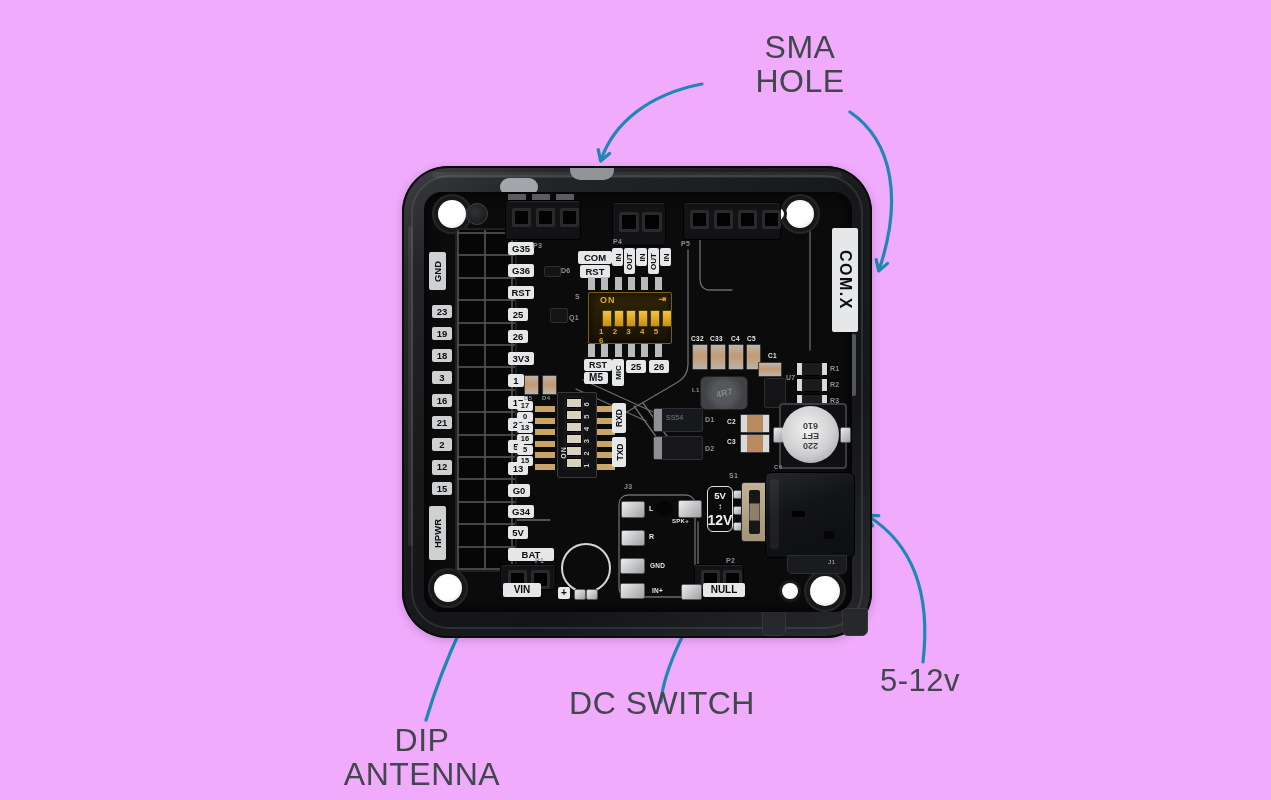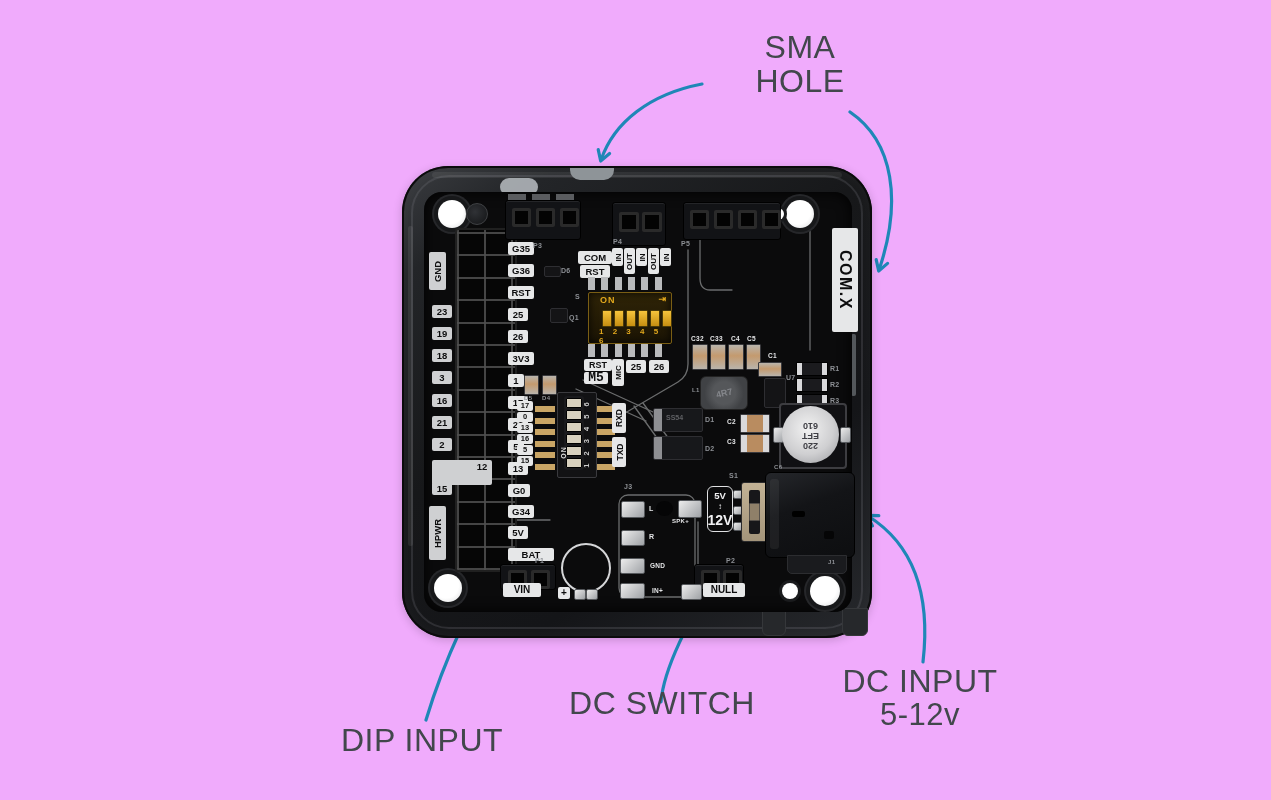--- a/index.html
+++ b/index.html
@@ -61,24 +61,23 @@
       <path d="M426 720 Q462 600 553 474" marker-end="url(#arr)"></path>
       <path d="M661 702 C664 662 697 608 731 546" marker-end="url(#arr)"></path>
       <path d="M923 662 Q935 558 868 516" marker-end="url(#arr)"></path>
     </g>
   </svg>
 
   <div class="note" style="left:688px;top:31px;width:224px;">
     <div>SMA</div>
     <div>HOLE</div>
   </div>
-  <div class="note" style="left:316px;top:724px;width:212px;">DIP INPUT</div>
+  <div class="note" style="left:316px;top:724px;width:212px;">DIP ANTENNA</div>
   <div class="note" style="left:556px;top:687px;width:212px;">DC SWITCH</div>
   <div class="note" style="left:830px;top:665px;width:180px;">
-    <div>DC INPUT</div>
     <div class="l2">5-12v</div>
   </div>
 
   <div class="case">
     <div class="rim"></div>
     <div class="abs" style="left:30px;top:6px;width:410px;height:6px;background:rgba(255,255,255,.07);border-radius:3px;"></div>
     <div class="abs" style="left:168px;top:2px;width:44px;height:12px;background:#8e9498;border-radius:0 0 10px 10px;"></div>
     <div class="abs" style="left:98px;top:12px;width:38px;height:18px;background:#b0b5b9;border-radius:9px;opacity:.9;"></div>
     <div class="abs" style="left:449px;top:118px;width:5px;height:44px;background:#585c60;border-radius:2px;"></div>
     <div class="abs" style="left:449px;top:168px;width:5px;height:62px;background:#53575b;border-radius:2px;"></div>
@@ -121,21 +120,21 @@
     <div class="lbl vlbl" style="left:27px;top:86px;width:17px;height:38px;background:#cfd0d2;">
         <span>GND</span>
       </div>
     <div class="lbl" style="left:30px;top:139px;width:20px;height:13px;background:#cfd0d2;">23</div>
     <div class="lbl" style="left:30px;top:161px;width:20px;height:13px;background:#cfd0d2;">19</div>
     <div class="lbl" style="left:30px;top:183px;width:20px;height:13px;background:#cfd0d2;">18</div>
     <div class="lbl" style="left:30px;top:205px;width:20px;height:13px;background:#cfd0d2;">3</div>
     <div class="lbl" style="left:30px;top:228px;width:20px;height:13px;background:#cfd0d2;">16</div>
     <div class="lbl" style="left:30px;top:250px;width:20px;height:13px;background:#cfd0d2;">21</div>
     <div class="lbl" style="left:30px;top:272px;width:20px;height:13px;background:#cfd0d2;">2</div>
-    <div class="lbl" style="left:30px;top:294px;width:20px;height:25px;background:#cfd0d2;padding-left:40px;">12</div>
+    <div class="lbl" style="left:30px;top:294px;width:20px;height:15px;background:#cfd0d2;">12</div>
     <div class="lbl" style="left:30px;top:316px;width:20px;height:13px;background:#cfd0d2;">15</div>
     <div class="lbl vlbl" style="left:27px;top:340px;width:17px;height:54px;background:#cfd0d2;">
         <span>HPWR</span>
       </div>
 
     <div class="lbl" style="left:106px;top:76px;width:26px;height:13px;">G35</div>
     <div class="lbl" style="left:106px;top:98px;width:26px;height:13px;">G36</div>
     <div class="lbl" style="left:106px;top:120px;width:26px;height:13px;">RST</div>
     <div class="lbl" style="left:106px;top:142px;width:20px;height:13px;">25</div>
     <div class="lbl" style="left:106px;top:164px;width:20px;height:13px;">26</div>
@@ -197,21 +196,21 @@
       <div class="dip1slider" style="left:13px;top:17px;width:8px;height:15px;"></div>
       <div class="dip1slider" style="left:25px;top:17px;width:8px;height:15px;"></div>
       <div class="dip1slider" style="left:37px;top:17px;width:8px;height:15px;"></div>
       <div class="dip1slider" style="left:49px;top:17px;width:8px;height:15px;"></div>
       <div class="dip1slider" style="left:61px;top:17px;width:8px;height:15px;"></div>
       <div class="dip1slider" style="left:73px;top:17px;width:8px;height:15px;"></div>
       <div class="gold" style="position:absolute;left:10px;top:34px;width:72px;font-size:8px;letter-spacing:3.5px;">1 2 3 4 5 6</div>
     </div>
     <div class="pinsH" style="left:186px;top:178px;width:80px;height:13px;"></div>
     <div class="lbl" style="left:182px;top:193px;width:28px;height:12px;font-size:9px;line-height:12px;">RST</div>
-    <div class="lbl" style="left:182px;top:206px;width:24px;height:12px;font-size:13px;line-height:12px;font-family:Liberation Mono, monospace;">M5</div>
+    <div class="lbl" style="left:182px;top:206px;width:24px;height:12px;font-size:10px;line-height:12px;">M5</div>
     <div class="lbl vlbl" style="left:210px;top:193px;width:12px;height:27px;">
         <span style="font-size:8px;">MIC</span>
       </div>
     <div class="lbl" style="left:224px;top:194px;width:20px;height:13px;">25</div>
     <div class="lbl" style="left:247px;top:194px;width:20px;height:13px;">26</div>
 
     <div class="comp-dark" style="left:142px;top:100px;width:15px;height:9px;"></div>
     <div class="ref" style="left:159px;top:101px;">D6</div>
     <div class="comp-dark" style="left:148px;top:142px;width:16px;height:13px;"></div>
     <div class="ref" style="left:167px;top:148px;">Q1</div>

